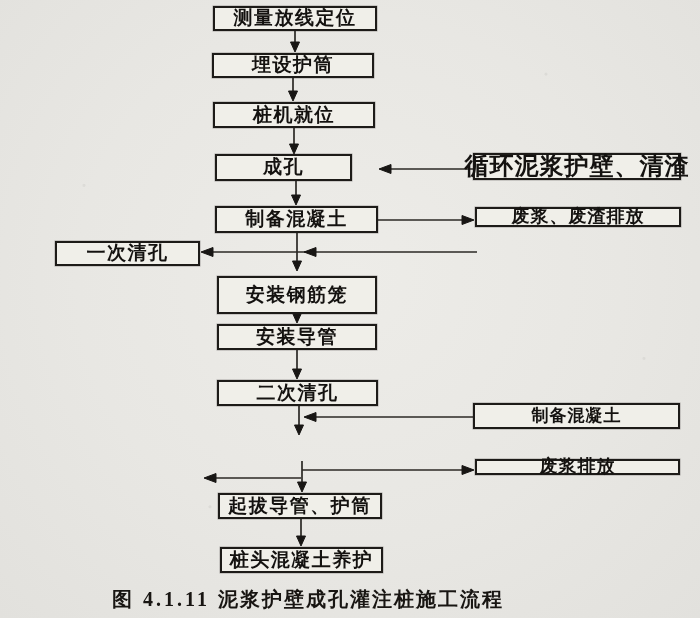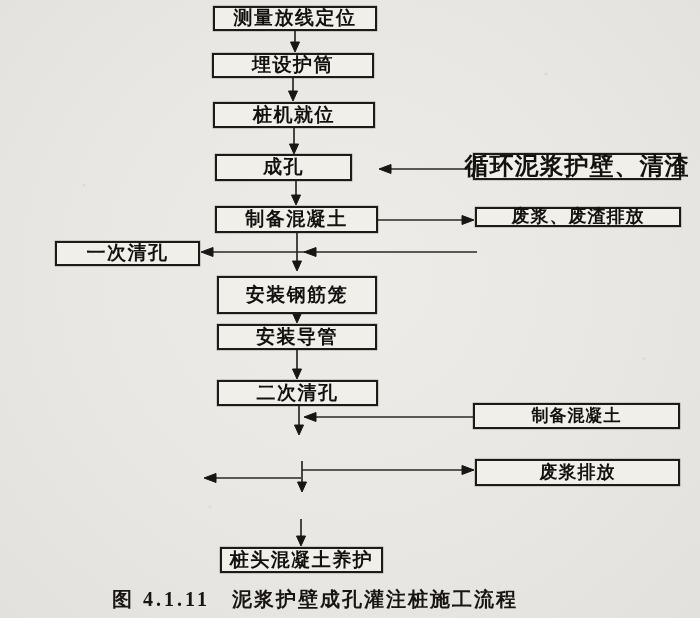--- a/index.html
+++ b/index.html
@@ -35,21 +35,21 @@
   }
   .node span{transform:translateY(-1px);text-align:center;}
   svg.wires{position:absolute;left:0;top:0;width:700px;height:618px;pointer-events:none;}
   svg.wires line{stroke:#2b2925;stroke-width:1.7;}
   svg.wires polygon{fill:#181614;stroke:#181614;}
   #caption{
     position:absolute;left:112px;top:586px;
     font-weight:bold;color:#181512;
     font-size:20px;letter-spacing:2px;white-space:nowrap;
   }
-  #caption .fig-no{margin-right:22px;letter-spacing:3px;}
+  #caption .fig-no{margin-right:8px;letter-spacing:3px;}
 </style>
 </head>
 <body>
 
 <div id="canvas">
 
   <svg class="wires" viewBox="0 0 700 618">
 
     <g>
       <line x1="295" y1="30" x2="295" y2="43"></line>
@@ -136,38 +136,41 @@
     </div>
   <div class="node" style="left:217px;top:276px;width:160px;height:38px">
       <span>安装钢筋笼</span>
     </div>
   <div class="node" style="left:217px;top:324px;width:160px;height:26px">
       <span>安装导管</span>
     </div>
   <div class="node" style="left:217px;top:380px;width:161px;height:26px">
       <span>二次清孔</span>
     </div>
+  <div class="node" style="left:218px;top:493px;width:164px;height:26px">
+      <span>起拔导管、护筒</span>
+    </div>
   <div class="node" style="left:220px;top:547px;width:163px;height:26px">
       <span>桩头混凝土养护</span>
     </div>
 
   <div class="node" style="left:55px;top:241px;width:145px;height:25px">
       <span>一次清孔</span>
     </div>
 
   <div class="node" style="left:473px;top:153px;width:208px;height:27px;font-size:24px;letter-spacing:1px">
       <span>循环泥浆护壁、清渣</span>
     </div>
   <div class="node" style="left:475px;top:207px;width:206px;height:20px;font-size:18px;letter-spacing:1px">
       <span>废浆、废渣排放</span>
     </div>
   <div class="node" style="left:473px;top:403px;width:207px;height:26px;font-size:17px;letter-spacing:1px">
       <span>制备混凝土</span>
     </div>
-  <div class="node" style="left:475px;top:459px;width:205px;height:27px;font-size:18px;letter-spacing:1px">
+  <div class="node" style="left:475px;top:459px;width:205px;height:16px;font-size:18px;letter-spacing:1px">
       <span>废浆排放</span>
     </div>
 
   <div id="caption">
     <span class="fig-no">图 4.1.11</span><span>泥浆护壁成孔灌注桩施工流程</span>
   </div>
 
 </div>
 
 </body></html>

